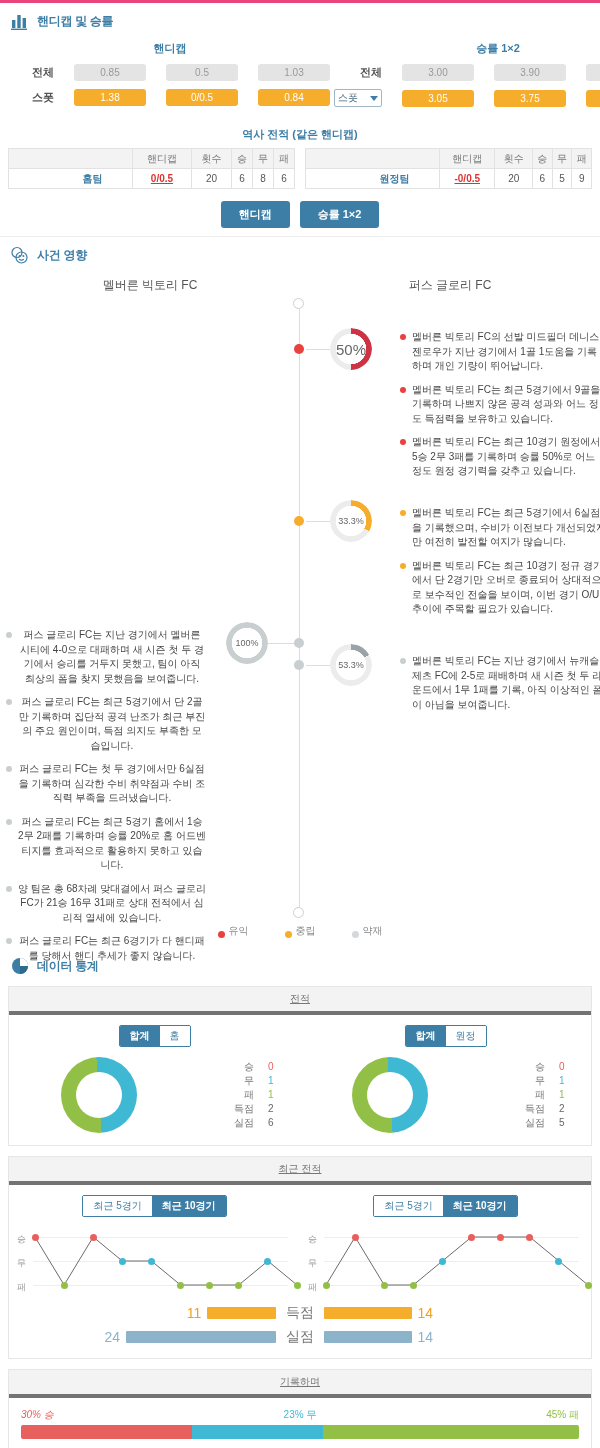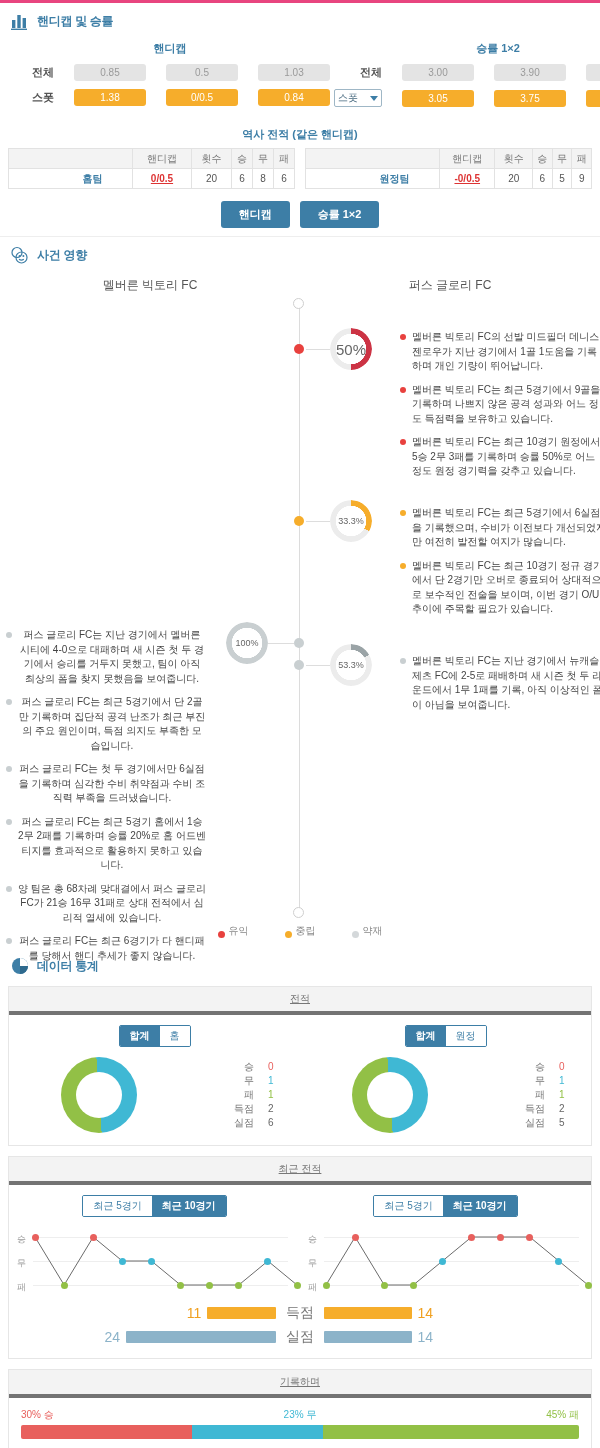--- a/index.html
+++ b/index.html
@@ -102,21 +102,21 @@
   .gb-right { flex:1 1 0; display:flex; align-items:center; gap:6px; }
   .gb-mid { width:48px; text-align:center; color:#777; }
   .bar { height:12px; border-radius:1px; }
   .bar.goal { background:#f6ad2b; } .bar.conc { background:#8cb3c9; }
   .num.goal { color:#f0a020; } .num.conc { color:#8cb3c9; }
 
   
   .h2h { padding:10px 12px 14px 12px; }
   .h2h-block { margin-bottom:12px; }
   .h2h-labels { display:flex; font-size:10px; margin-bottom:3px; }
-  .h2h-labels .a { color:#e8605d; flex:1 1 0; text-align:left; }
+  .h2h-labels .a { color:#e8605d; flex:1 1 0; text-align:left;font-style:italic; }
   .h2h-labels .b { color:#3fb8d4; flex:1 1 0; text-align:center; }
   .h2h-labels .c { color:#92c046; flex:1 1 0; text-align:right; }
   .h2h-bar { display:flex; height:14px; border-radius:2px; overflow:hidden; }
   .seg-w { background:#e8605d; } .seg-d { background:#3fb8d4; } .seg-l { background:#92c046; }
 </style>
 </head>
 <body>
 
 <div class="topbar"></div>
 

